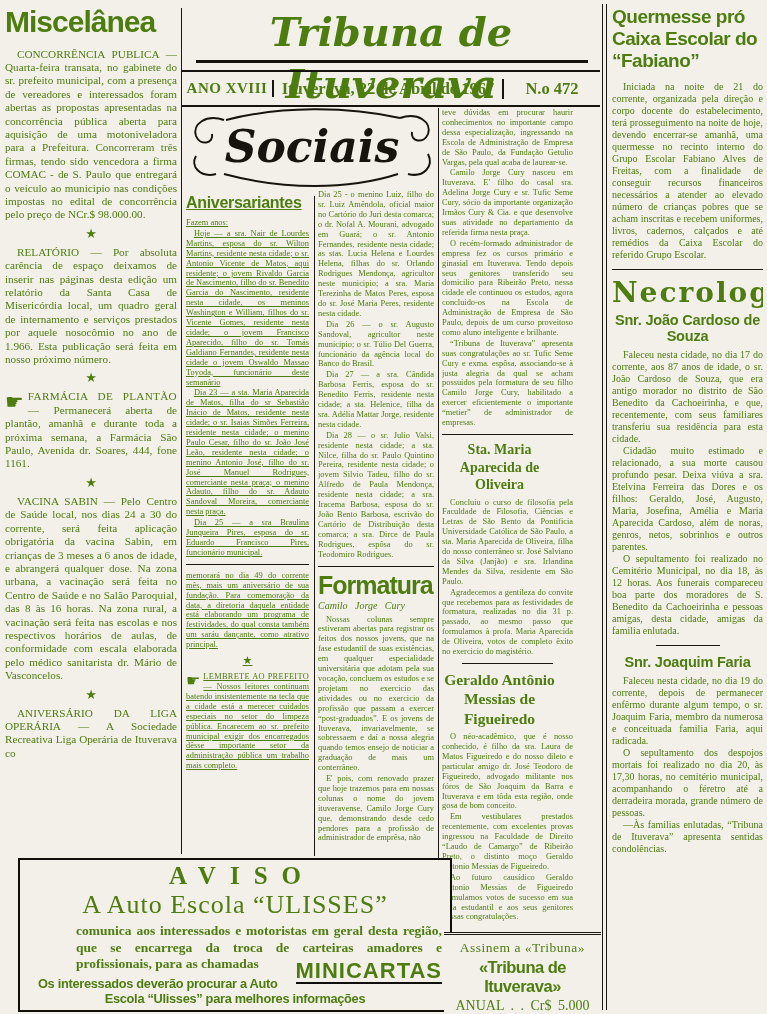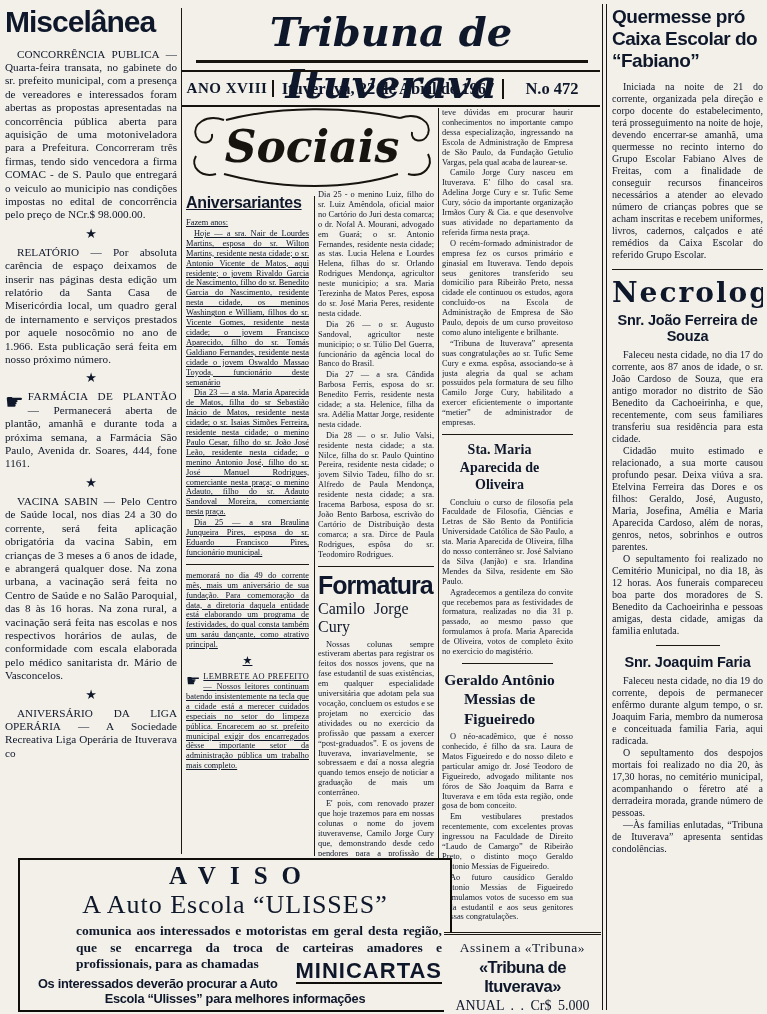--- a/index.html
+++ b/index.html
@@ -1,17 +1,17 @@
 <!DOCTYPE html>
 <html><head>
 <meta charset="utf-8">
 <style>
   html,body{margin:0;padding:0;background:#d8d5cf;}
   .page{position:relative;width:767px;height:1014px;background:#f2f0e9;overflow:hidden;
-        color:#0f172a;font-family:"Liberation Serif",serif;}
+        color:#4d7c0f;font-family:"Liberation Serif",serif;}
   
   .vrule{position:absolute;width:1px;background:#1b1813;}
   .vrule-double{position:absolute;width:3px;border-left:1.5px solid #1b1813;border-right:1.5px solid #1b1813;}
   
   .leftcol{position:absolute;left:5px;top:6px;width:172px;height:850px;overflow:hidden;}
   .misc-title{font-family:"Liberation Sans",sans-serif;font-weight:bold;font-size:30px;
               letter-spacing:-1px;margin:0 0 10px 0;line-height:1.05;}
   .leftcol p{font-size:11.2px;line-height:13.4px;text-align:justify;margin:0;text-indent:12px;}
   .star{display:block;text-align:center;font-family:"DejaVu Sans",sans-serif;font-size:13px;
         line-height:16px;margin:4px 0;}
@@ -37,21 +37,21 @@
   .ccol p.noindent{text-indent:0;}
   #colA{left:186px;top:194px;width:123px;height:662px;text-decoration:underline;}
   #colB{left:318px;top:190px;width:116px;height:666px;}
   #colC{left:442px;top:108px;width:131px;height:824px;}
   .aniv-head{font-family:"Liberation Sans",sans-serif;font-weight:bold;font-size:16px;
              margin:0 0 6px 0;letter-spacing:-0.3px;}
   .crule{border:none;border-top:1px solid #1b1813;margin:6px 0;}
   .crule-short{border:none;border-top:1px solid #1b1813;width:70%;margin:6px auto;}
   .form-title{font-family:"Liberation Sans",sans-serif;font-weight:bold;font-size:25px;
               letter-spacing:-1px;margin:3px 0 2px 0;line-height:1.0;}
-  .form-sub{font-size:16px;word-spacing:5px;margin:2px 0 4px 0;}
+  .form-sub{font-size:10px;word-spacing:5px;margin:2px 0 4px 0;font-style:italic;}
   .sec-head{font-size:14px;text-align:center;line-height:1.25;margin:5px 16px 4px 0;}
   .sec-head.big{font-size:15.5px;}
   .ccol .star{font-size:11px;margin:3px 0;}
   .ccol .hand{font-size:16px;line-height:17px;margin:0 3px 0 0;}
   
   .rightcol{position:absolute;left:612px;top:6px;width:151px;height:1004px;overflow:hidden;}
   .rightcol p{font-size:10px;line-height:12px;text-align:justify;margin:0;text-indent:11px;}
   .querm-title{font-family:"Liberation Sans",sans-serif;font-weight:bold;font-size:19px;
                line-height:1.15;letter-spacing:-0.5px;margin:0 0 9px 0;}
   .necro-title{font-family:"DejaVu Serif",serif;font-size:28px;letter-spacing:2px;
@@ -161,21 +161,21 @@
     <p>O néo-acadêmico, que é nosso conhecido, é filho da sra. Laura de Matos Figueiredo e do nosso dileto e particular amigo dr. José Teodoro de Figueiredo, advogado militante nos fóros de São Joaquim da Barra e Ituverava e em tôda esta região, onde gosa de bom conceito.</p>
     <p>Em vestibulares prestados recentemente, com excelentes provas ingressou na Faculdade de Direito “Laudo de Camargo” de Ribeirão Preto, o distinto moço Geraldo Antonio Messias de Figueiredo.</p>
     <p>Ao futuro causídico Geraldo Antonio Messias de Figueiredo formulamos votos de sucesso em sua vida estudantil e aos seus genitores nossas congratulações.</p>
   </section>
 
   <aside class="rightcol">
     <h2 class="querm-title">Quermesse pró Caixa Escolar do “Fabiano”</h2>
     <p>Iniciada na noite de 21 do corrente, organizada pela direção e corpo docente do estabelecimento, terá prosseguimento na noite de hoje, devendo encerrar-se amanhã, uma quermesse no recinto interno do Grupo Escolar Fabiano Alves de Freitas, com a finalidade de conseguir recursos financeiros necessários a atender ao elevado número de crianças pobres que se acham inscritas e recebem uniformes, livros, cadernos, calçados e até remédios da Caixa Escolar do referido Grupo Escolar.</p>
     <hr class="rrule">
     <h2 class="necro-title">Necrologia</h2>
-    <h3 class="obit-title">Snr. João Ferreira de Souza</h3>
+    <h3 class="obit-title">Snr. João Cardoso de Souza</h3>
     <p>Faleceu nesta cidade, no dia 17 do corrente, aos 87 anos de idade, o sr. João Cardoso de Souza, que era antigo morador no distrito de São Benedito da Cachoeirinha, e que, recentemente, com seus familiares transferiu sua residência para esta cidade.</p>
     <p>Cidadão muito estimado e relacionado, a sua morte causou profundo pesar. Deixa viúva a sra. Etelvina Ferreira das Dores e os filhos: Geraldo, José, Augusto, Maria, Josefina, Amélia e Maria Aparecida Cardoso, além de noras, genros, netos, sobrinhos e outros parentes.</p>
     <p>O sepultamento foi realizado no Cemitério Municipal, no dia 18, às 12 horas. Aos funerais compareceu boa parte dos moradores de S. Benedito da Cachoeirinha e pessoas amigas, desta cidade, amigas da familia enlutada.</p>
     <hr class="rrule-short">
     <h3 class="obit-title">Snr. Joaquim Faria</h3>
     <p>Faleceu nesta cidade, no dia 19 do corrente, depois de permanecer enfêrmo durante algum tempo, o sr. Joaquim Faria, membro da numerosa e conceituada familia Faria, aqui radicada.</p>
     <p>O sepultamento dos despojos mortais foi realizado no dia 20, às 17,30 horas, no cemitério municipal, acompanhando o féretro até a derradeira morada, grande número de pessoas.</p>
     <p>—Às familias enlutadas, “Tribuna de Ituverava” apresenta sentidas condolências.</p>
   </aside>
 

